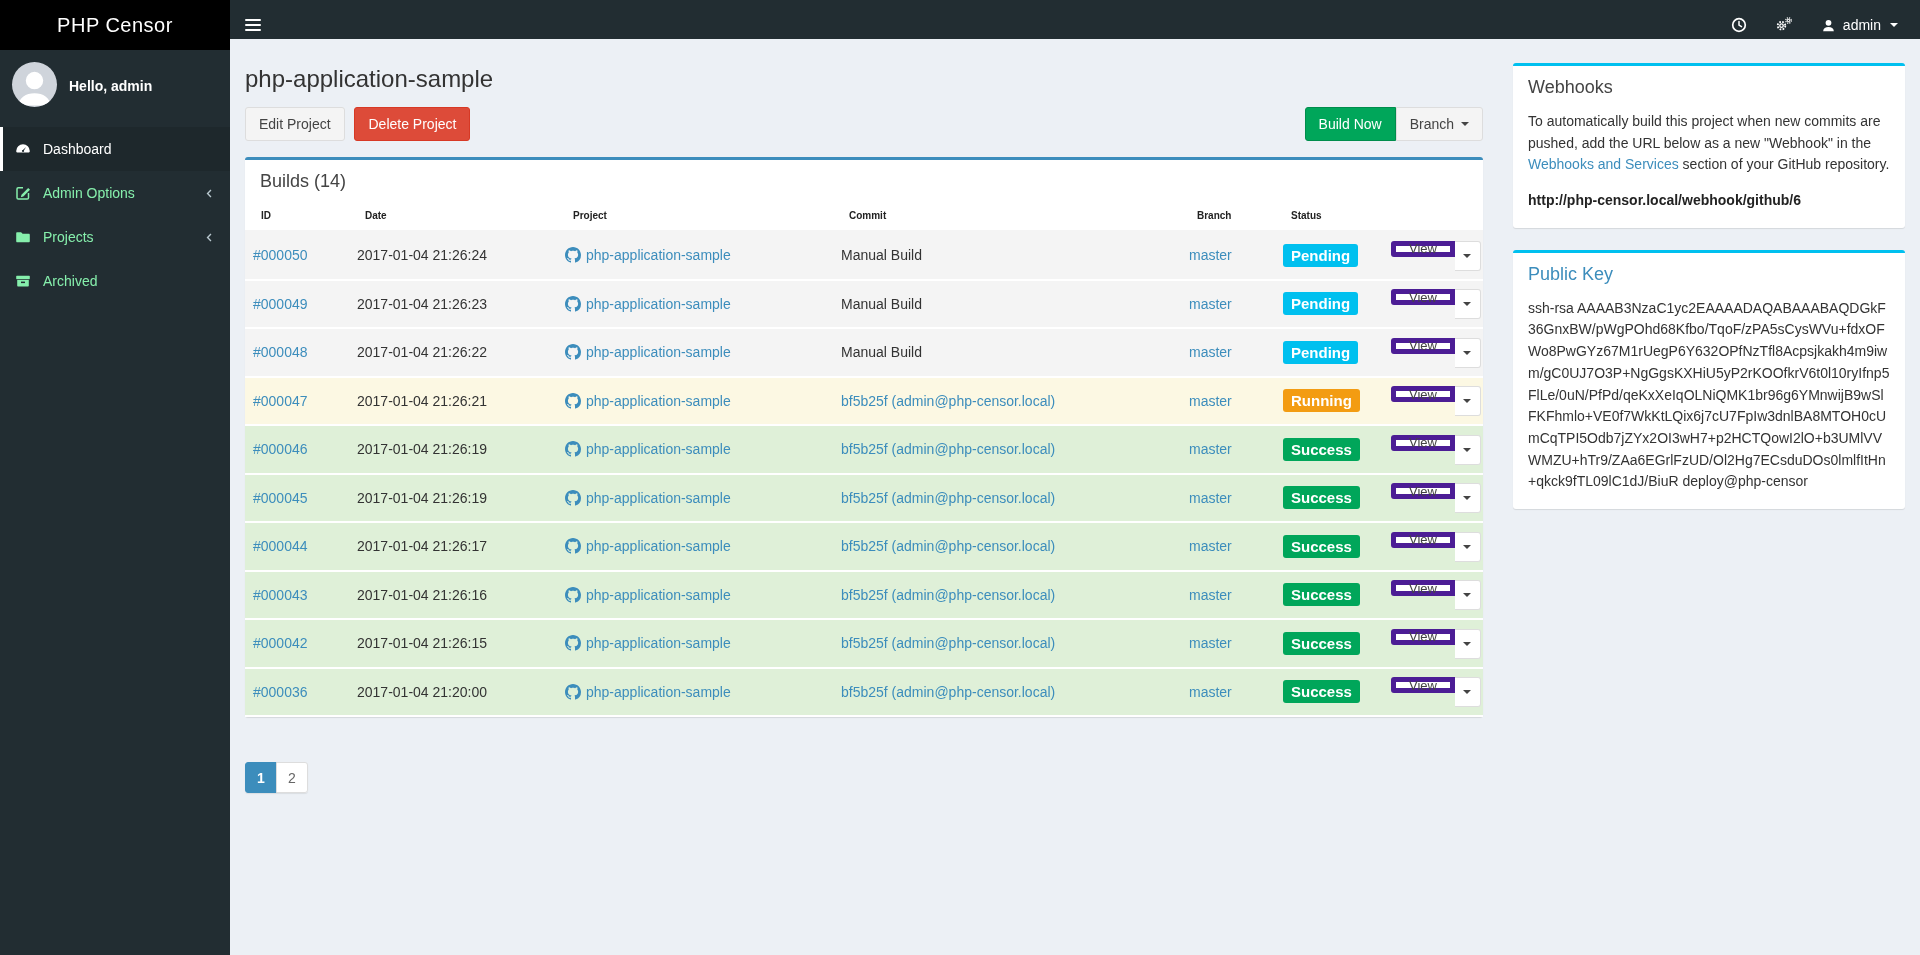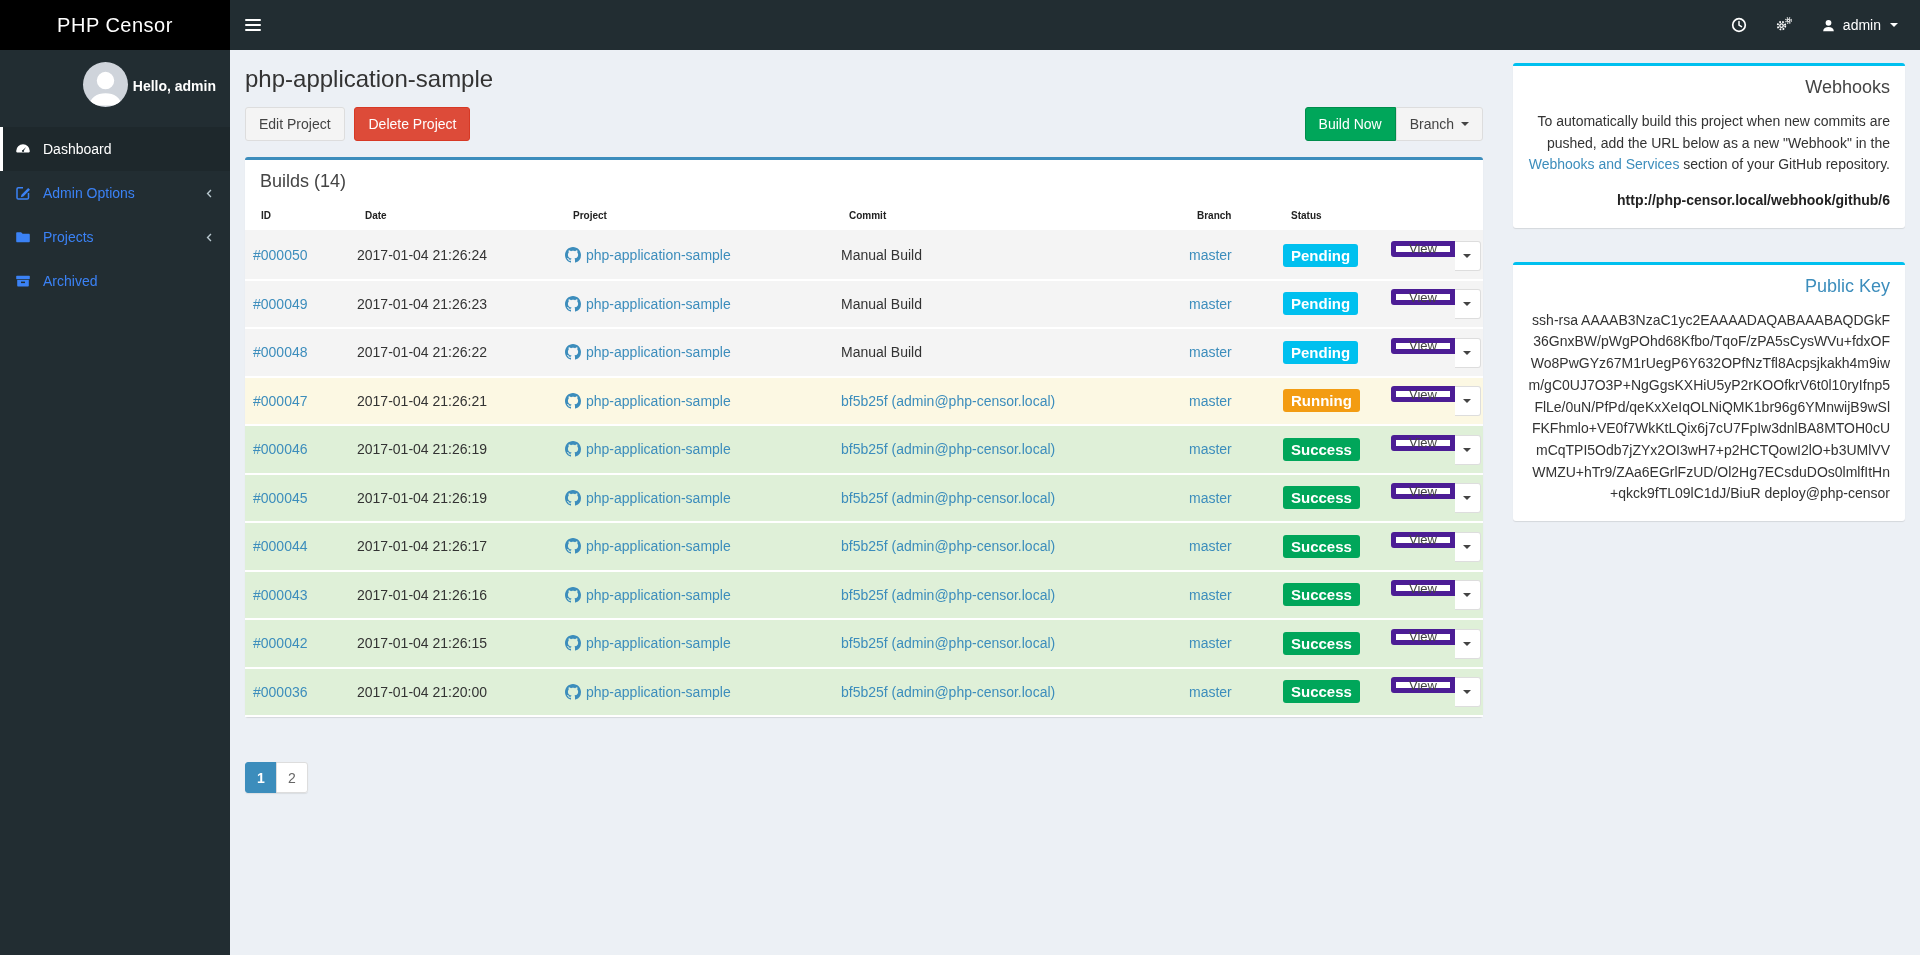--- a/index.html
+++ b/index.html
@@ -4,40 +4,40 @@
 <style>
   * { margin:0; padding:0; box-sizing:border-box; }
   html,body { width:1920px; height:955px; overflow:hidden; }
   body {
     font-family:"Liberation Sans", sans-serif;
     font-size:14px; color:#333; background:#ecf0f5;
   }
   a { text-decoration:none; }
 
   
-  .navbar { position:fixed; top:0; left:0; width:1920px; height:50px; background:#222d32; z-index:50; display:flex; }
+  .navbar { position:fixed; top:0; left:0; width:1920px; height:39px; background:#222d32; z-index:50; display:flex; }
   .logo { width:230px; height:50px; background:#000; color:#fff; font-size:20px; font-weight:400;
           display:flex; align-items:center; justify-content:center; letter-spacing:.5px; }
   .navbar-main { flex:1; display:flex; justify-content:space-between; }
   .hamburger { width:45px; height:50px; display:flex; flex-direction:column; align-items:center; justify-content:center; gap:3px; cursor:pointer; }
   .hamburger span { display:block; width:16px; height:2px; background:#fff; border-radius:1px; }
   .nav-right { display:flex; align-items:center; height:50px; padding-right:8px; }
   .nav-icon-btn { height:50px; padding:0 14px; display:flex; align-items:center; cursor:pointer; }
   .user-menu { height:50px; display:flex; align-items:center; gap:7px; padding:0 14px; color:#fff; cursor:pointer; }
   .caret { display:inline-block; width:0; height:0; border-left:4px solid transparent; border-right:4px solid transparent; border-top:4px solid currentColor; }
   .user-menu .caret { color:#fff; margin-left:2px; }
 
   
   .sidebar { position:fixed; top:50px; left:0; width:230px; height:905px; background:#222d32; z-index:40; }
-  .user-panel { display:flex; align-items:center; gap:5px; padding:12px 14px 14px 12px;justify-content:flex-end; }
+  .user-panel { display:flex; align-items:center; gap:12px; padding:12px 14px 14px 12px; }
   .avatar { width:45px; height:45px; border-radius:50%; background:#cfd4db; overflow:hidden; flex:none; }
   .greeting { color:#fff; font-weight:700; font-size:14px; padding-top:2px; }
   .menu { margin-top:6px; }
   .menu-item { display:flex; align-items:center; height:44px; padding-left:12px; padding-right:14px;
-               color:#3b82f6; cursor:pointer; border-left:3px solid transparent; font-size:14px; }
+               color:#86efac; cursor:pointer; border-left:3px solid transparent; font-size:14px; }
   .menu-item .mi-icon { width:28px; display:flex; align-items:center; }
   .menu-item.active { background:#1e282c; color:#fff; border-left-color:#fff; }
   .menu-item .chev { margin-left:auto; display:flex; align-items:center; }
 
   
   .content-wrapper { margin-left:230px; padding-top:50px; display:flex; align-items:flex-start; }
   .main-col { flex:1; padding:13px 15px 15px 15px; min-width:0; }
   .right-col { width:422px; flex:none; padding:13px 15px 15px 15px; }
 
   .page-title { font-size:24px; font-weight:400; color:#333; margin:2px 0 14px 0; }
@@ -89,21 +89,21 @@
 
   
   .pagination { display:inline-flex; margin-top:45px; border-radius:3px; box-shadow:0 1px 1px rgba(0,0,0,.08); }
   .page-item { min-width:32px; height:31px; display:inline-flex; align-items:center; justify-content:center;
                background:#fff; border:1px solid #ddd; color:#666; font-size:14px; cursor:pointer; margin-left:-1px; }
   .page-item:first-child { border-radius:3px 0 0 3px; margin-left:0; }
   .page-item:last-child { border-radius:0 3px 3px 0; }
   .page-item.active { background:#3c8dbc; border-color:#3c8dbc; color:#fff; font-weight:700; }
 
   
-  .side-box { margin-bottom:34px;text-align:right; }
+  .side-box { margin-bottom:22px; }
   .side-box .box-body { padding:4px 15px 16px 15px; font-size:14px; color:#333; line-height:1.55; }
   .wh-url { font-weight:700; color:#222; margin-top:14px; }
   .pk-text { word-break:break-all; line-height:1.6; }
 </style>
 </head>
 <body>
 
 <svg width="0" height="0" style="position:absolute">
   <defs>
     <g id="i-github">

